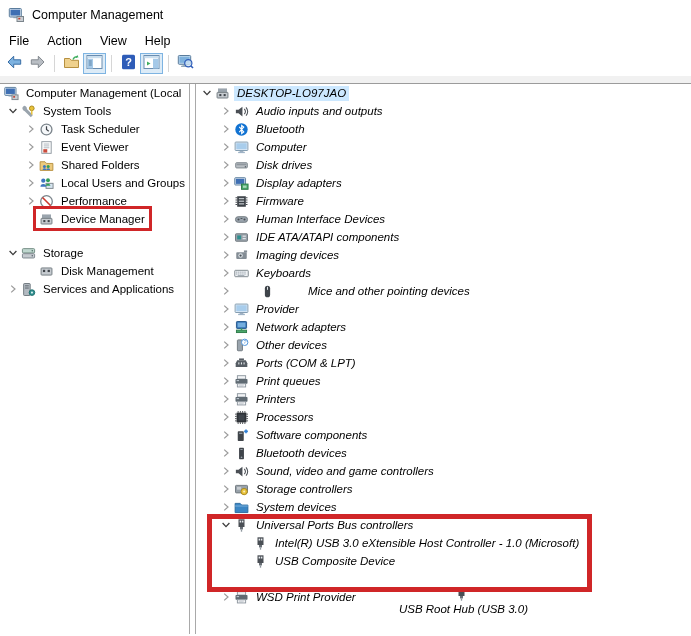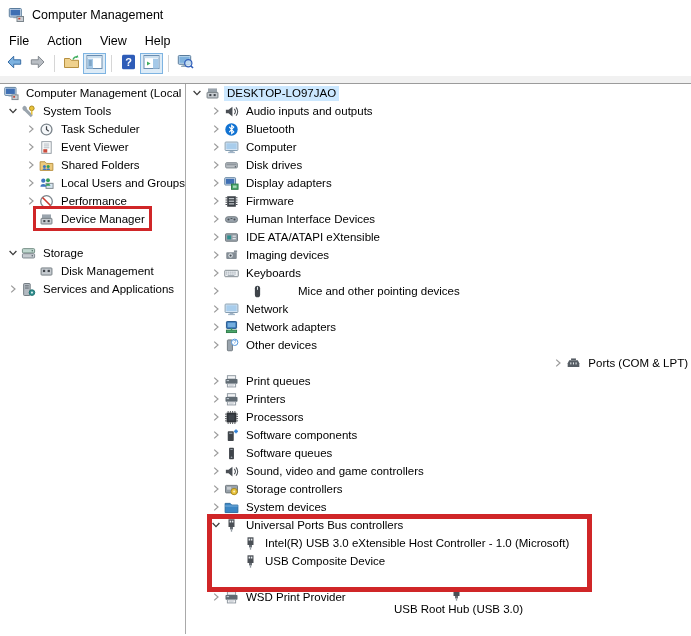--- a/index.html
+++ b/index.html
@@ -15,21 +15,21 @@
   .menubar{height:21px;display:flex;align-items:center;font-size:12.5px;}
   .menu-item{padding:2px 9px;cursor:default;}
   .toolbar{height:25px;display:flex;align-items:center;padding-left:3px;}
   .tbtn{display:flex;align-items:center;justify-content:center;width:23px;height:21px;border:1px solid transparent;box-sizing:border-box;}
   .tbtn.active{background:var(--tab-bg,#dcebf7);border-color:var(--tab-border,#7eb4e2);}
   .sep{width:1px;height:17px;background:#d6d6d6;margin:0 5px;flex:none;}
   .toolbar-strip{height:7px;background:#f1f1f1;border-bottom:1px solid #9b9b9b;}
   .panes{position:absolute;top:84px;left:0;right:0;bottom:0;}
   .pane{position:absolute;top:0;bottom:2px;overflow:hidden;background:#fff;}
   .pane.left{left:0;width:189px;border-right:1px solid #a9a9a9;}
-  .pane.right{left:185px;right:0;border-left:1px solid #a9a9a9;}
+  .pane.right{left:195px;right:0;border-left:1px solid #a9a9a9;font-style:italic;}
   .trow{height:18px;display:flex;align-items:center;font-size:11.5px;white-space:nowrap;cursor:default;}
   .chev{width:17px;flex:0 0 17px;display:flex;align-items:center;justify-content:center;}
   .ticon{width:15px;height:15px;flex:0 0 15px;margin-right:4px;display:flex;align-items:center;justify-content:center;}
   .ticon svg{display:block;}
   .tlabel{padding:0 3px;line-height:15px;}
   .tlabel.sel{background:var(--sel,#cce8ff);}
   .redbox{position:absolute;pointer-events:none;z-index:5;box-sizing:border-box;}
   #leftRedBox{left:33px;top:206px;width:119px;height:25px;border:3px solid var(--red,#d02628);}
   #rightRedBox{left:207px;top:514px;width:385px;height:78px;border:5px solid var(--red,#d02628);}
 </style>
@@ -406,21 +406,21 @@
           </svg>
         </span>
         <span class="ticon">
           <svg width="15" height="15" viewBox="0 0 16 16">
             <rect x="1.6" y="4" width="12.8" height="8" rx="0.8" fill="#98a1a9" stroke="#6f777e"></rect>
             <rect x="3.4" y="5.8" width="4.2" height="4.2" fill="#2f8f8f"></rect>
             <rect x="9.2" y="6" width="3.4" height="1.2" fill="#e3e8ec"></rect>
             <rect x="9.2" y="8.6" width="3.4" height="1.2" fill="#e3e8ec"></rect>
           </svg>
         </span>
-        <span class="tlabel">IDE ATA/ATAPI eXtensible</span>
+        <span class="tlabel">IDE ATA/ATAPI components</span>
       </div>
       <div class="trow" style="padding-left: 21px;">
         <span class="chev">
           <svg width="10" height="10" viewBox="0 0 10 10">
             <path d="M3.2 1.6 L7 5 L3.2 8.4" fill="none" stroke="#9b9b9b" stroke-width="1.2"></path>
           </svg>
         </span>
         <span class="ticon">
           <svg width="15" height="15" viewBox="0 0 16 16">
             <rect x="10.6" y="2.6" width="3.4" height="2.2" fill="#848d95"></rect>
@@ -478,21 +478,21 @@
           </svg>
         </span>
         <span class="ticon">
           <svg width="15" height="15" viewBox="0 0 16 16">
             <rect x="1.2" y="2.2" width="13.6" height="9" rx="0.8" fill="#eef3f8" stroke="#7c97ad"></rect>
             <rect x="2.4" y="3.4" width="11.2" height="6.6" fill="#a8cdec"></rect>
             <rect x="6" y="11.2" width="4" height="1.4" fill="#8aa0b5"></rect>
             <rect x="4.4" y="12.6" width="7.2" height="1.4" fill="#9fb3c6"></rect>
           </svg>
         </span>
-        <span class="tlabel">Network</span>
+        <span class="tlabel">Provider</span>
       </div>
       <div class="trow" style="padding-left: 21px;">
         <span class="chev">
           <svg width="10" height="10" viewBox="0 0 10 10">
             <path d="M3.2 1.6 L7 5 L3.2 8.4" fill="none" stroke="#9b9b9b" stroke-width="1.2"></path>
           </svg>
         </span>
         <span class="ticon">
           <svg width="15" height="15" viewBox="0 0 16 16">
             <rect x="2.6" y="1.6" width="10.8" height="7.4" rx="0.8" fill="#2f6fb3" stroke="#24578c"></rect>
@@ -511,21 +511,21 @@
         </span>
         <span class="ticon">
           <svg width="15" height="15" viewBox="0 0 16 16">
             <rect x="3.6" y="2" width="5.4" height="11.6" rx="0.8" fill="#9aa4ad" stroke="#6f777e"></rect>
             <circle cx="11.4" cy="4.6" r="3.4" fill="#fff" stroke="#4a90d9"></circle>
             <text x="11.4" y="6.7" font-size="6" fill="#4a90d9" text-anchor="middle" font-family="Liberation Sans,sans-serif">?</text>
           </svg>
         </span>
         <span class="tlabel">Other devices</span>
       </div>
-      <div class="trow" style="padding-left: 21px; justify-content: flex-end;">
+      <div class="trow" style="padding-left: 21px;">
         <span class="chev">
           <svg width="10" height="10" viewBox="0 0 10 10">
             <path d="M3.2 1.6 L7 5 L3.2 8.4" fill="none" stroke="#9b9b9b" stroke-width="1.2"></path>
           </svg>
         </span>
         <span class="ticon">
           <svg width="15" height="15" viewBox="0 0 16 16">
             <rect x="5.4" y="2.6" width="5.2" height="1.8" fill="#555c63"></rect>
             <path d="M3.4 4.4 h9.2 l1.6 3.2 v4 H1.8 v-4 z" fill="#555c63"></path>
             <g fill="#e8ecef">
@@ -607,21 +607,21 @@
             <path d="M3.2 1.6 L7 5 L3.2 8.4" fill="none" stroke="#9b9b9b" stroke-width="1.2"></path>
           </svg>
         </span>
         <span class="ticon">
           <svg width="15" height="15" viewBox="0 0 16 16">
             <rect x="5.4" y="1.8" width="5.2" height="12.4" rx="0.8" fill="#3f444a"></rect>
             <rect x="6.8" y="3.2" width="2.4" height="1" fill="#9aa4ad"></rect>
             <circle cx="8" cy="12" r="0.9" fill="#9aa4ad"></circle>
           </svg>
         </span>
-        <span class="tlabel">Software queues</span>
+        <span class="tlabel">Bluetooth devices</span>
       </div>
       <div class="trow" style="padding-left: 21px;">
         <span class="chev">
           <svg width="10" height="10" viewBox="0 0 10 10">
             <path d="M3.2 1.6 L7 5 L3.2 8.4" fill="none" stroke="#9b9b9b" stroke-width="1.2"></path>
           </svg>
         </span>
         <span class="ticon">
           <svg width="15" height="15" viewBox="0 0 16 16">
             <path d="M2 6.2 h2.8 L9 2.8 v10.4 L4.8 9.8 H2 z" fill="#4a4f55"></path>

